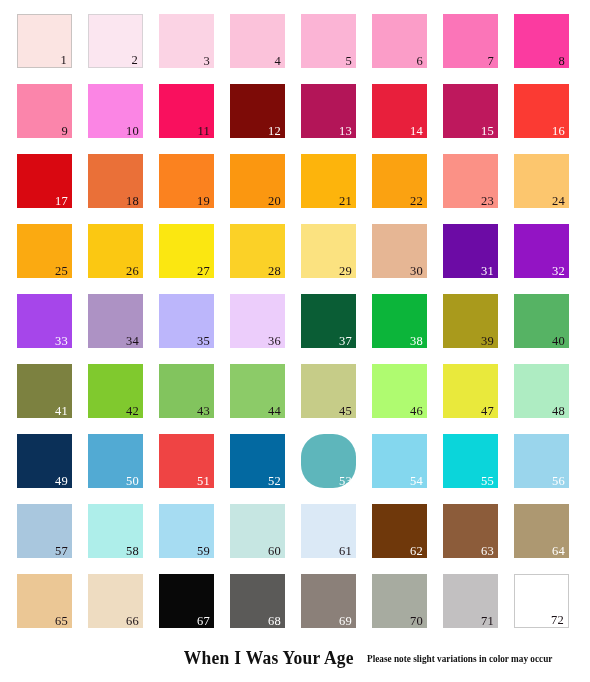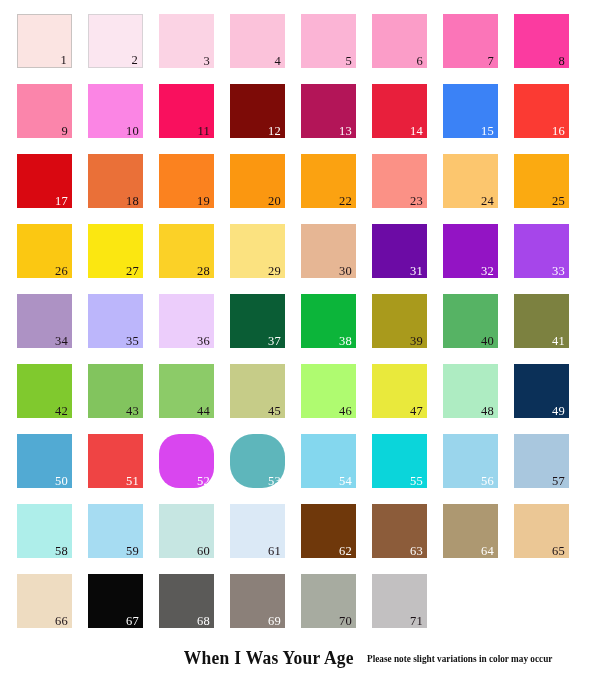--- a/index.html
+++ b/index.html
@@ -122,38 +122,41 @@
       </div>
       <div class="swatch" style="background-color: rgb(125, 11, 7);">
         <span class="swatch-number num-light">12</span>
       </div>
       <div class="swatch" style="background-color: rgb(179, 21, 88);">
         <span class="swatch-number num-light">13</span>
       </div>
       <div class="swatch" style="background-color: rgb(232, 31, 60);">
         <span class="swatch-number num-light">14</span>
       </div>
-      <div class="swatch" style="background-color: #3b82f6;">
+      <div class="swatch" style="background-color: #be185d;">
         <span class="swatch-number num-light">15</span>
       </div>
       <div class="swatch" style="background-color: rgb(251, 58, 51);">
         <span class="swatch-number num-light">16</span>
       </div>
       <div class="swatch" style="background-color: rgb(217, 8, 17);">
         <span class="swatch-number num-light">17</span>
       </div>
       <div class="swatch" style="background-color: rgb(234, 112, 56);">
         <span class="swatch-number num-dark">18</span>
       </div>
       <div class="swatch" style="background-color: rgb(251, 130, 31);">
         <span class="swatch-number num-dark">19</span>
       </div>
       <div class="swatch" style="background-color: rgb(251, 151, 16);">
         <span class="swatch-number num-dark">20</span>
       </div>
+      <div class="swatch" style="background-color: rgb(253, 180, 12);">
+        <span class="swatch-number num-dark">21</span>
+      </div>
       <div class="swatch" style="background-color: rgb(251, 162, 17);">
         <span class="swatch-number num-dark">22</span>
       </div>
       <div class="swatch" style="background-color: rgb(251, 145, 134);">
         <span class="swatch-number num-dark">23</span>
       </div>
       <div class="swatch" style="background-color: rgb(252, 198, 110);">
         <span class="swatch-number num-dark">24</span>
       </div>
       <div class="swatch" style="background-color: rgb(251, 170, 17);">
@@ -230,21 +233,21 @@
       </div>
       <div class="swatch" style="background-color: rgb(11, 48, 88);">
         <span class="swatch-number num-light">49</span>
       </div>
       <div class="swatch" style="background-color: rgb(82, 170, 211);">
         <span class="swatch-number num-light">50</span>
       </div>
       <div class="swatch" style="background-color: #ef4444; text-align: right;">
         <span class="swatch-number num-light">51</span>
       </div>
-      <div class="swatch" style="background-color: #d946ef; border-radius: 20px;">
+      <div class="swatch" style="background-color: #0369a1;">
         <span class="swatch-number num-light">52</span>
       </div>
       <div class="swatch" style="background-color: rgb(94, 182, 187); border-radius: 23px;">
         <span class="swatch-number num-light">53</span>
       </div>
       <div class="swatch" style="background-color: rgb(132, 215, 238); text-align: center;">
         <span class="swatch-number num-light">54</span>
       </div>
       <div class="swatch" style="background-color: rgb(11, 213, 218);">
         <span class="swatch-number num-light">55</span>
@@ -289,20 +292,23 @@
         <span class="swatch-number num-light">68</span>
       </div>
       <div class="swatch" style="background-color: rgb(139, 128, 121);">
         <span class="swatch-number num-light">69</span>
       </div>
       <div class="swatch" style="background-color: rgb(167, 171, 160);">
         <span class="swatch-number num-dark">70</span>
       </div>
       <div class="swatch" style="background-color: rgb(194, 192, 193);">
         <span class="swatch-number num-dark">71</span>
+      </div>
+      <div class="swatch" style="background-color: rgb(255, 255, 255); border: 1px solid rgb(201, 201, 201);">
+        <span class="swatch-number num-dark">72</span>
       </div>
     </div>
 
   <div id="footer">
     <div id="brand-title">When I Was Your Age</div>
     <div id="footer-note">Please note slight variations in color may occur</div>
   </div>
 
 </div>
 

